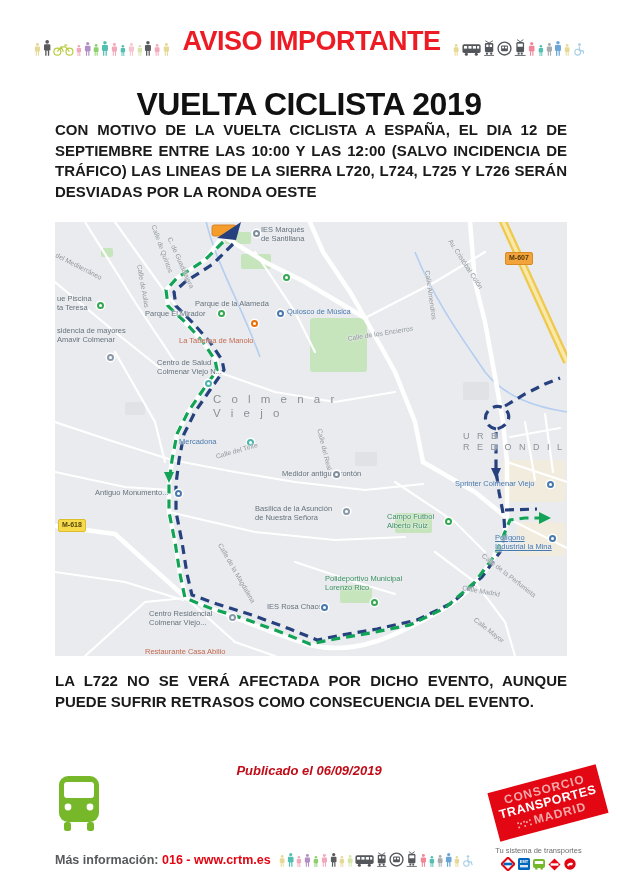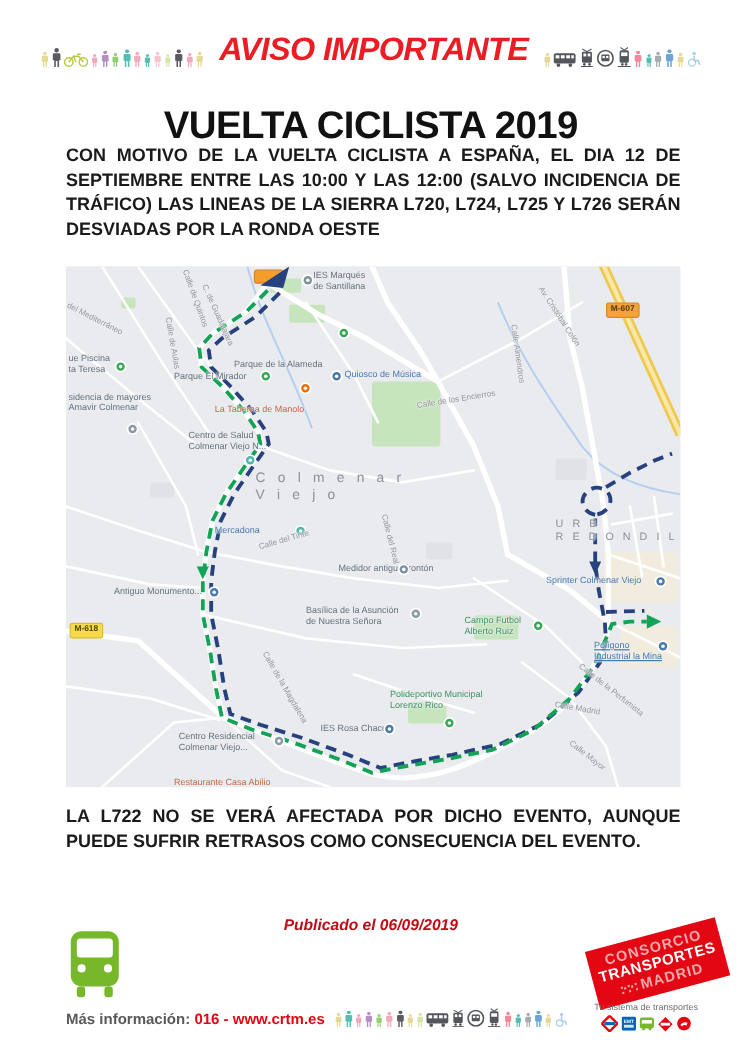--- a/index.html
+++ b/index.html
@@ -3,21 +3,21 @@
 <meta charset="utf-8">
 <style>
   html,body{margin:0;padding:0;background:#fff;}
   .page{position:relative;width:618px;height:881px;background:#fff;overflow:hidden;
         font-family:"Liberation Sans",sans-serif;}
   
   .banner{position:absolute;top:28px;left:0;right:0;display:flex;justify-content:center;
           align-items:flex-end;gap:9px;}
   .icon-row{display:flex;align-items:flex-end;gap:2px;}
   .banner-title{font-size:27px;font-weight:bold;color:#ed1c24;letter-spacing:-.5px;line-height:1;
-                padding:0 4px 1px 4px;font-style:italic;}
+                padding:0 4px 1px 4px;}
   
   .h1{position:absolute;top:86px;left:0;right:0;text-align:center;font-size:32px;font-weight:bold;
       color:#111;letter-spacing:-.5px;}
   .para{position:absolute;left:55px;width:512px;font-size:15px;font-weight:bold;color:#1a1a1a;
         line-height:1.38;text-align:justify;margin:0;}
   .para1{top:120px;}
   .para2{top:671px;}
   
   .map{position:absolute;left:55px;top:222px;width:512px;height:434px;background:#e9ebee;overflow:hidden;}
   .map svg{position:absolute;left:0;top:0;}
@@ -43,21 +43,21 @@
   .stamp{position:absolute;left:492px;top:778px;width:100px;background:#e30613;color:#fff;
          transform:rotate(-15deg);padding:5px 6px;text-align:center;line-height:1.1;}
   .stamp-l1,.stamp-l3{font-size:12px;font-weight:bold;letter-spacing:1px;color:#f3a9a9;}
   .stamp-l2{font-size:12.5px;font-weight:bold;letter-spacing:.5px;color:#ffffff;}
   .stamp-dots{letter-spacing:-1px;margin-right:3px;}
   
   .infobar{position:absolute;left:55px;right:22px;top:835px;display:flex;align-items:flex-end;}
   .info-text{font-size:12.5px;font-weight:bold;color:#58595b;white-space:nowrap;padding-bottom:4px;}
   .info-red{color:#e30613;}
   .bar-icons{flex:1;display:flex;align-items:flex-end;justify-content:center;gap:2px;padding:0 8px 4px 8px;}
-  .sys{display:flex;flex-direction:column;align-items:center;gap:2px;width:118px;}
+  .sys{display:flex;flex-direction:column;align-items:center;gap:2px;width:118px;margin-top:11px;}
   .sys-tagline{font-size:7.5px;color:#6d6e71;white-space:nowrap;}
   .sys-logos{display:flex;align-items:center;gap:3px;}
 </style>
 </head>
 <body>
 
 <div class="page">
 
   <div class="banner">
     <div class="icon-row" id="icons-left">

